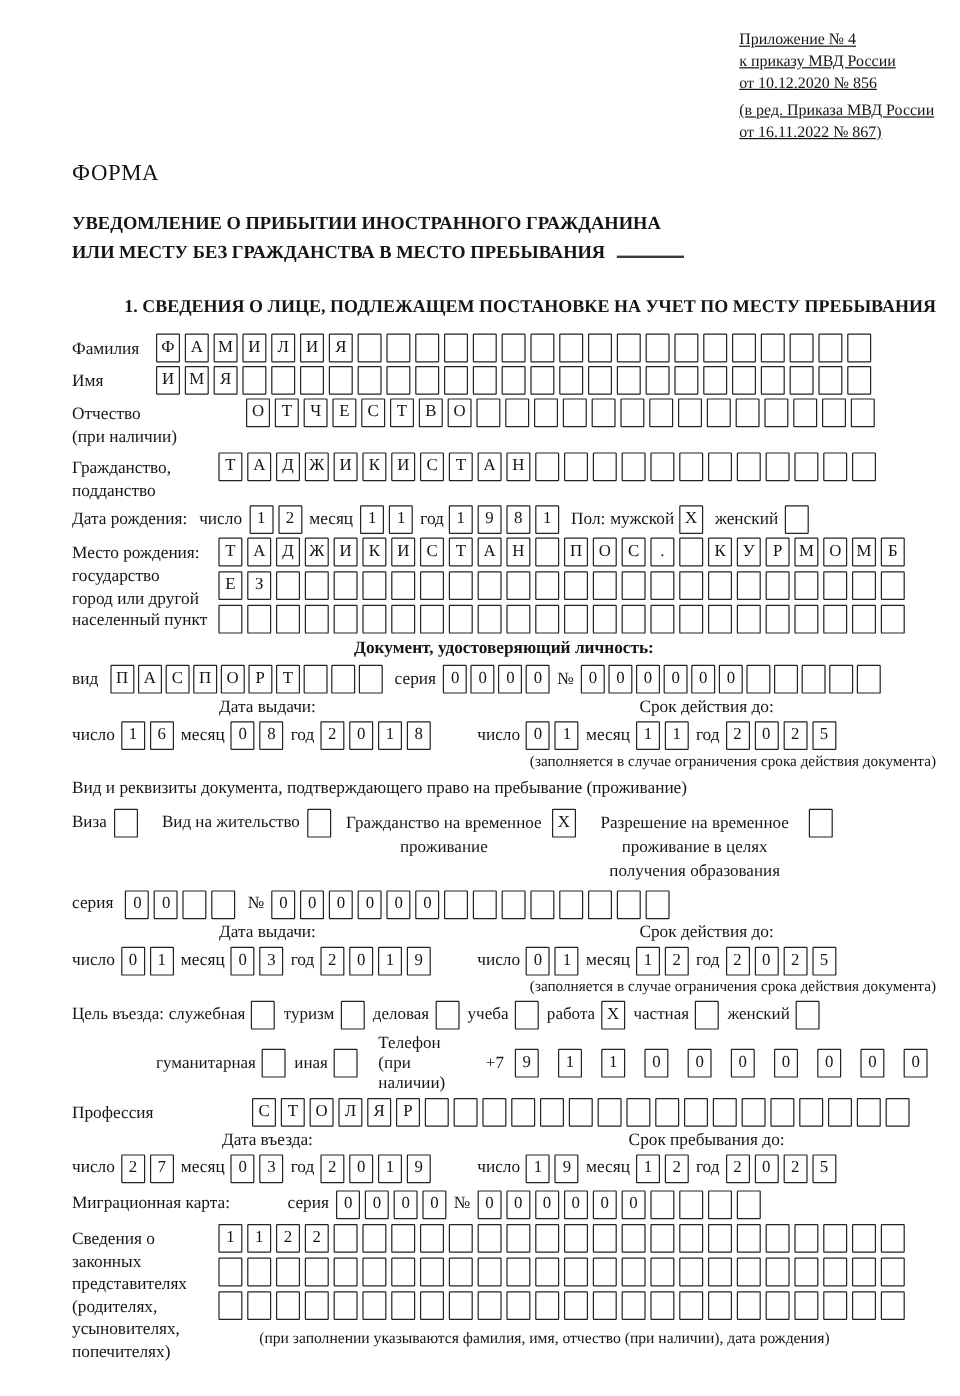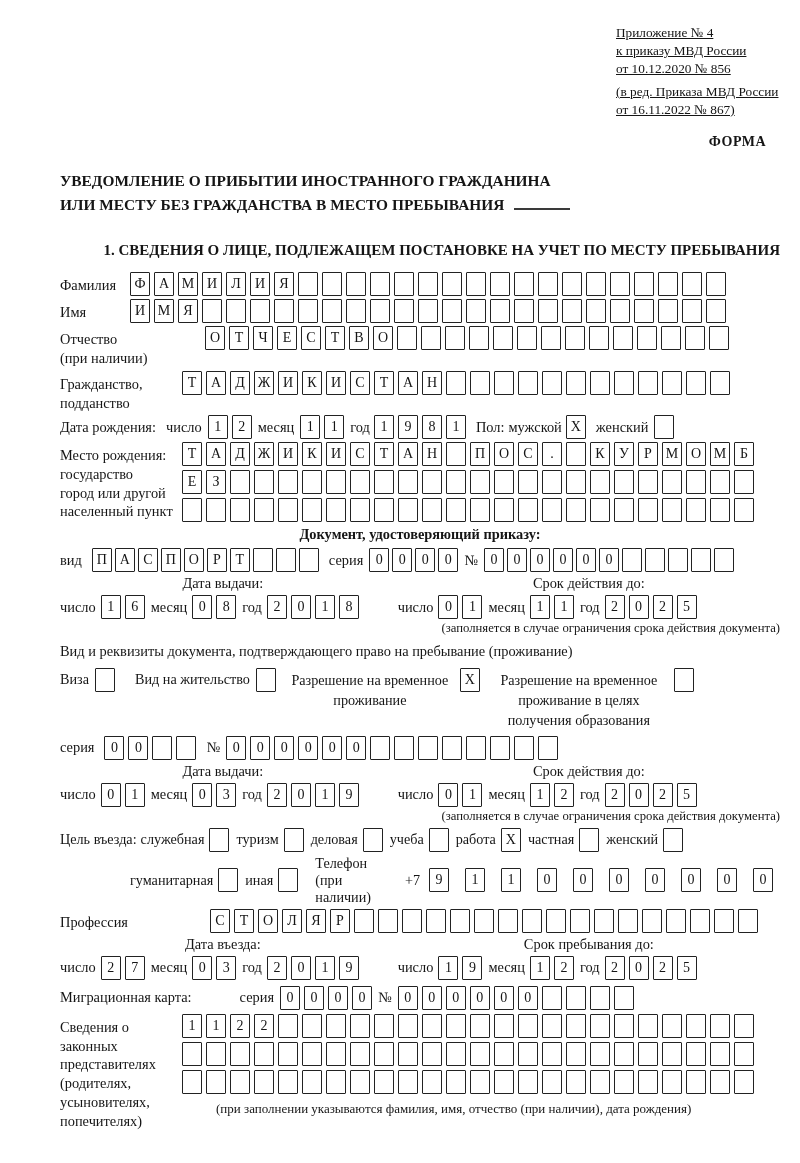--- a/index.html
+++ b/index.html
@@ -5,21 +5,21 @@
   html,body { margin:0; padding:0; }
   body {
     width:800px; height:1163px; overflow:hidden;
     background:#ffffff; color:#151515;
     font-family:"Liberation Serif","DejaVu Serif",serif;
   }
   .page { padding:24px 20px 0 60px; box-sizing:border-box; }
 
   .annex { margin-left:556px; font-size:13.3px; line-height:1.35;text-decoration:underline; }
   .annex .gap { margin-top:5px; }
-  .forma { text-align:right; padding-right:14px; font-weight:bold; font-size:14px; margin-top:15px; letter-spacing:0.5px; }
+  .forma { padding-right:14px; font-weight:normal; font-size:19px; margin-top:15px; letter-spacing:0.5px; }
 
   .title { font-weight:bold; font-size:15.4px; margin-top:19px; line-height:1.55; }
   .title-underline { display:inline-block; width:56px; border-bottom:2.5px solid #3a3a3a; height:11px; margin-left:10px; }
 
   .sec1 { font-weight:bold; font-size:15px; margin-top:26px; margin-bottom:13px;text-align:right; }
 
   .row { display:flex; align-items:flex-start; margin-bottom:3px; }
   .rlabel { font-size:14.4px; line-height:1.3; padding-top:4px; flex:none; }
   .w70 { width:70px; } .w145 { width:145px; } .w122 { width:122px; } .w150 { width:150px; }
   .cells { display:flex; gap:4px; flex:none; }
@@ -311,21 +311,21 @@
           <span class="cell"></span>
           <span class="cell"></span>
           <span class="cell"></span>
           <span class="cell"></span>
           <span class="cell"></span>
           <span class="cell"></span>
         </div>
     </div>
   </div>
 
-  <div class="center-head">Документ, удостоверяющий приказу:</div>
+  <div class="center-head">Документ, удостоверяющий личность:</div>
 
   <div class="row inline compact">
     <span>вид</span>
     <div class="cells sp10">
         <span class="cell">П</span>
         <span class="cell">А</span>
         <span class="cell">С</span>
         <span class="cell">П</span>
         <span class="cell">О</span>
         <span class="cell">Р</span>
@@ -407,21 +407,21 @@
 
   <div class="permit-text">
     <div>Вид и реквизиты документа, подтверждающего право на пребывание (проживание)</div>
   </div>
 
   <div class="options">
     <span class="olabel">Виза</span>
     <span class="cell"></span>
     <span class="olabel sp10">Вид на жительство</span>
     <span class="cell"></span>
-    <div class="olabel multiline w168">Разрешение на временное проживание</div>
+    <div class="olabel multiline w168">Гражданство на временное проживание</div>
     <span class="cell">X</span>
     <div class="olabel multiline w178">Разрешение на временное проживание в целях получения образования</div>
     <span class="cell"></span>
   </div>
 
   <div class="row inline">
     <span>серия</span>
     <div class="cells sp10">
         <span class="cell">0</span>
         <span class="cell">0</span>

